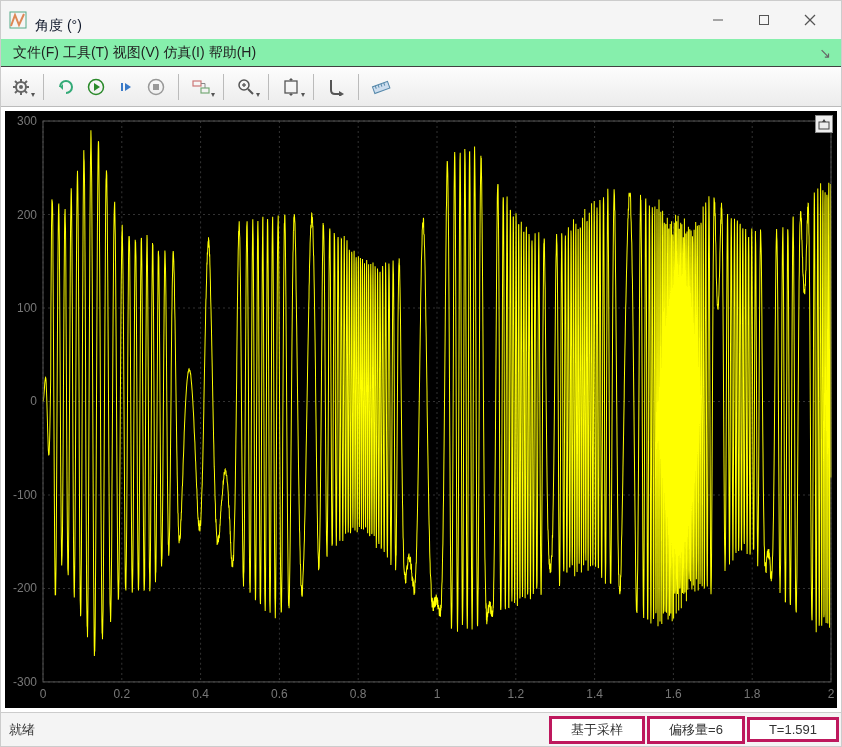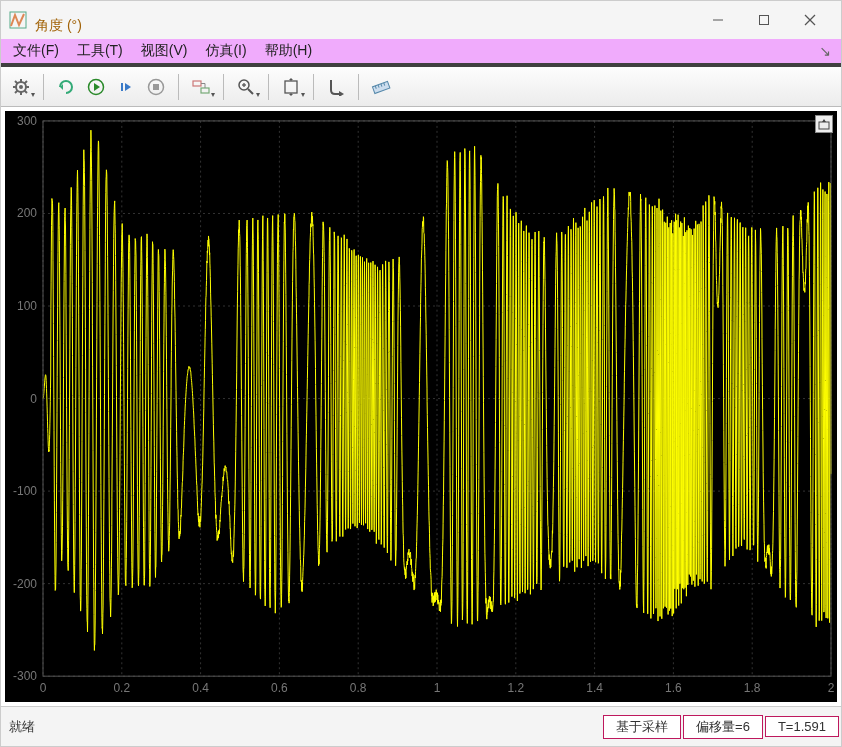--- a/index.html
+++ b/index.html
@@ -1,40 +1,40 @@
 <!DOCTYPE html>
 <html><head>
 <meta charset="utf-8">
 <style>
 * { box-sizing: border-box; margin: 0; padding: 0; }
 body { font-family: "Microsoft YaHei", Arial, sans-serif; font-size: 13px; background: #fff; width: 842px; height: 747px; overflow: hidden; display: flex; flex-direction: column; border: 1px solid #ccc; }
 
 .titlebar { height: 38px; display: flex; align-items: center; padding: 0 8px; background: #f5f5f5; }
 .titlebar .app-icon { width: 18px; height: 18px; margin-right: 8px; display: flex; align-items: center; justify-content: center; }
-.titlebar .title { flex: 1; font-size: 14px; color: #a16207; margin-top: 12px; }
+.titlebar .title { flex: 1; font-size: 14px; color: #0f172a; margin-top: 12px; }
 .titlebar .winbtns { display: flex; gap: 0; }
 .titlebar .winbtn { width: 46px; height: 30px; display: flex; align-items: center; justify-content: center; color: #555; cursor: pointer; }
 
-.menubar { height: 28px; display: flex; align-items: center; padding: 0 10px; gap: 14px; background: #f0abfc; border-bottom: 4px solid #404040; }
+.menubar { height: 28px; display: flex; align-items: center; padding: 0 10px; background: #86efac; border-bottom: 1px solid #404040; }
 .menubar .menuitem { font-size: 14px; color: #222; cursor: pointer; padding: 2px 2px; }
 .menubar .arrow { margin-left: auto; color: #666; font-size: 14px; }
 
 .toolbar { height: 40px; display: flex; align-items: center; padding: 0 6px; gap: 2px; background: linear-gradient(#fdfdfd,#ececec); border-bottom: 1px solid #bbb; }
 .toolbar .tbtn { width: 28px; height: 28px; display: flex; align-items: center; justify-content: center; cursor: pointer; border-radius: 3px; position: relative; }
 .toolbar .tbtn .drop { position: absolute; right: 0; bottom: 2px; font-size: 8px; color: #555; }
 .toolbar .sep { width: 1px; height: 26px; background: #bbb; margin: 0 6px; }
 
 .plot-area { flex: 1; background: #fff; position: relative; padding: 4px; }
 .plot-container { position: absolute; inset: 4px; background: #000; }
 .plot-container svg { display: block; }
 .corner-icon { position: absolute; top: 4px; right: 4px; width: 18px; height: 18px; background: #eee; border: 1px solid #888; display: flex; align-items: center; justify-content: center; font-size: 11px; color: #333; cursor: pointer; }
 
-.statusbar { height: 40px; display: flex; align-items: center; background: #f4f4f4; border-top: 1px solid #ccc; font-size: 13px; color: #333; }
+.statusbar { height: 34px; display: flex; align-items: center; background: #f4f4f4; border-top: 1px solid #ccc; font-size: 13px; color: #333; }
 .statusbar .status-left { padding: 0 8px; flex: 1; }
-.statusbar .status-cell { border: 1px solid #be185d; padding: 2px 12px; margin-right: 2px; background: #fff; }
+.statusbar .status-cell { border: 3px solid #be185d; padding: 2px 19px; margin-right: 2px; background: #fff; }
 
 line.grid { stroke: #333; stroke-dasharray: 2,3; stroke-width: 1; }
 path.signal { stroke: #ffff00; stroke-width: 1; fill: none; }
 text.tick { fill: #777; font-size: 12px; font-family: Arial; }
 </style>
 </head>
 <body>
 
 <div class="titlebar">
   <div class="app-icon">

